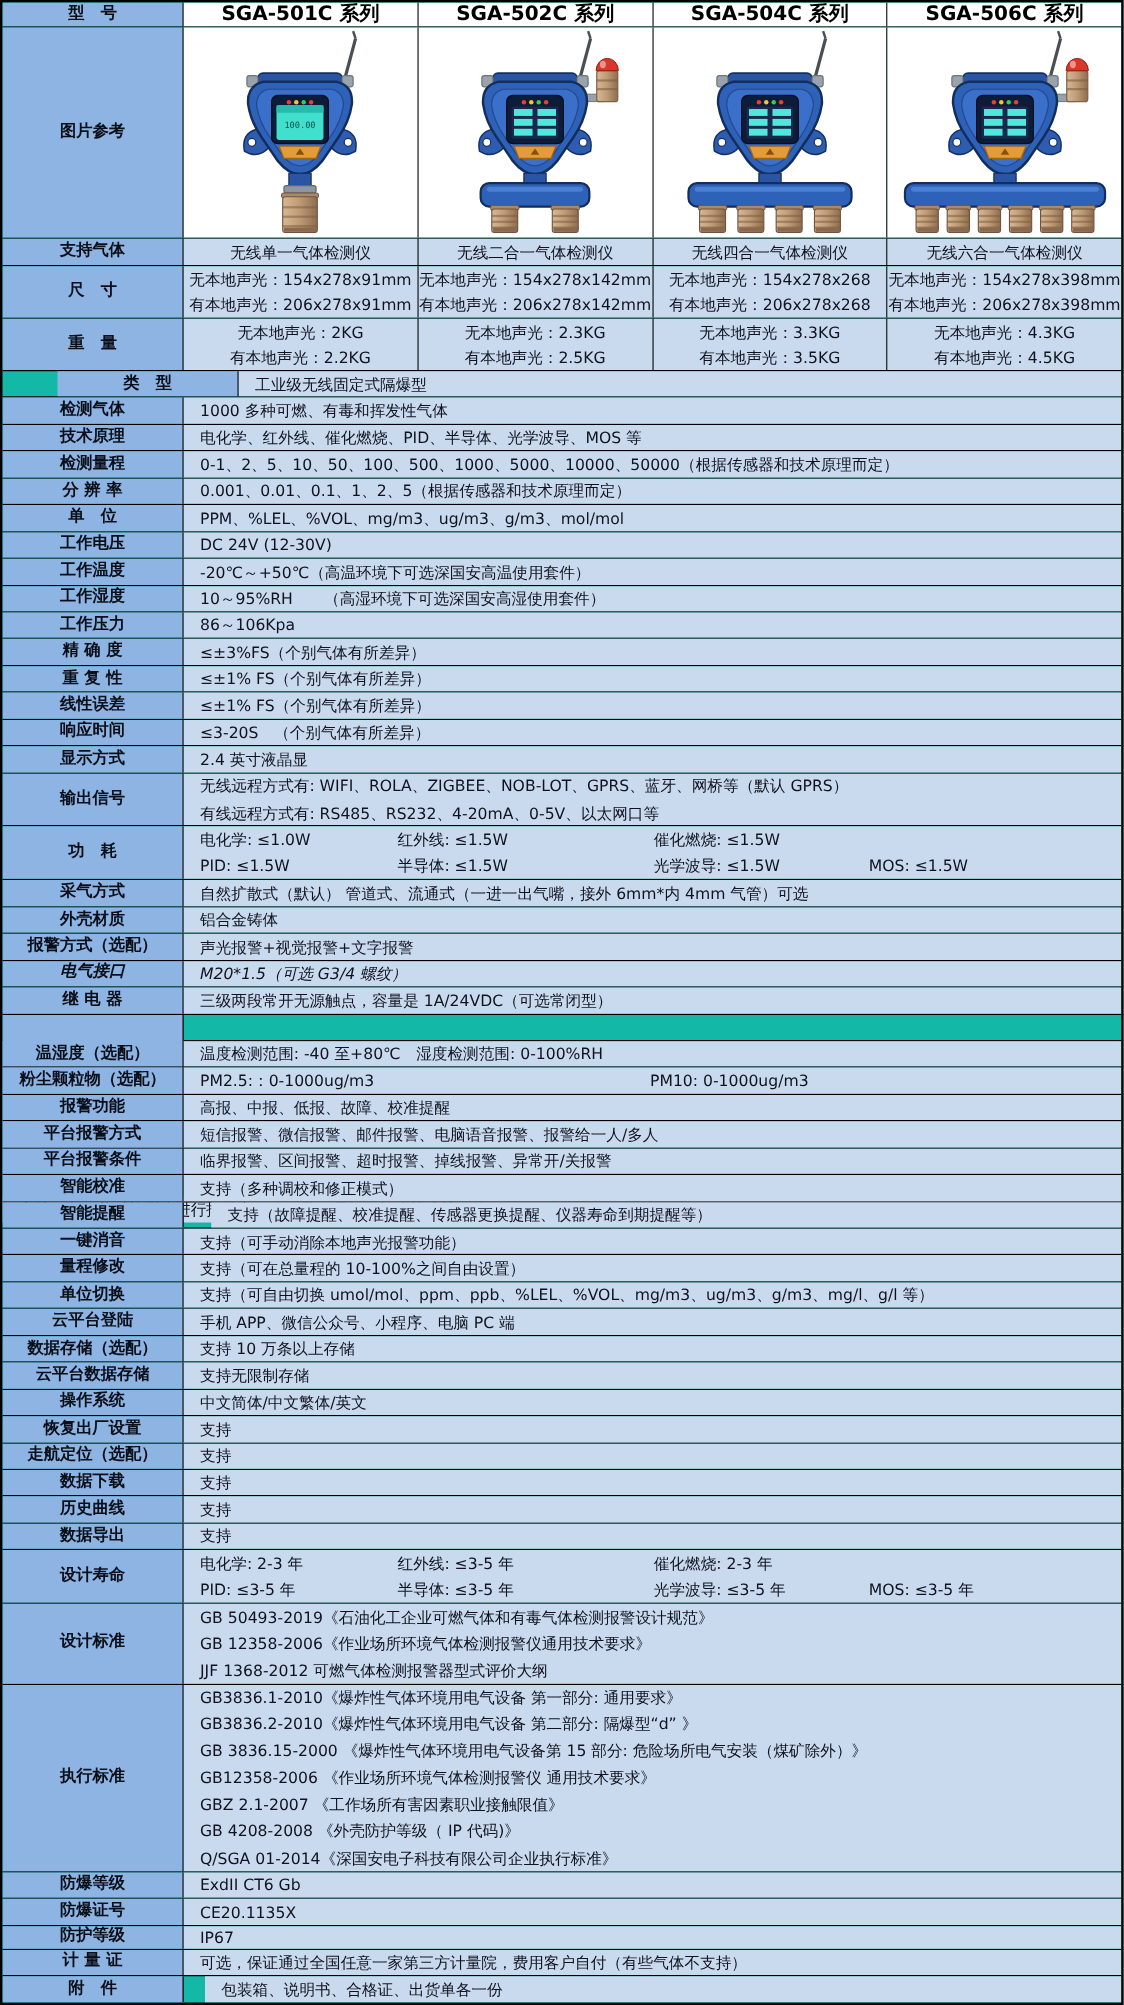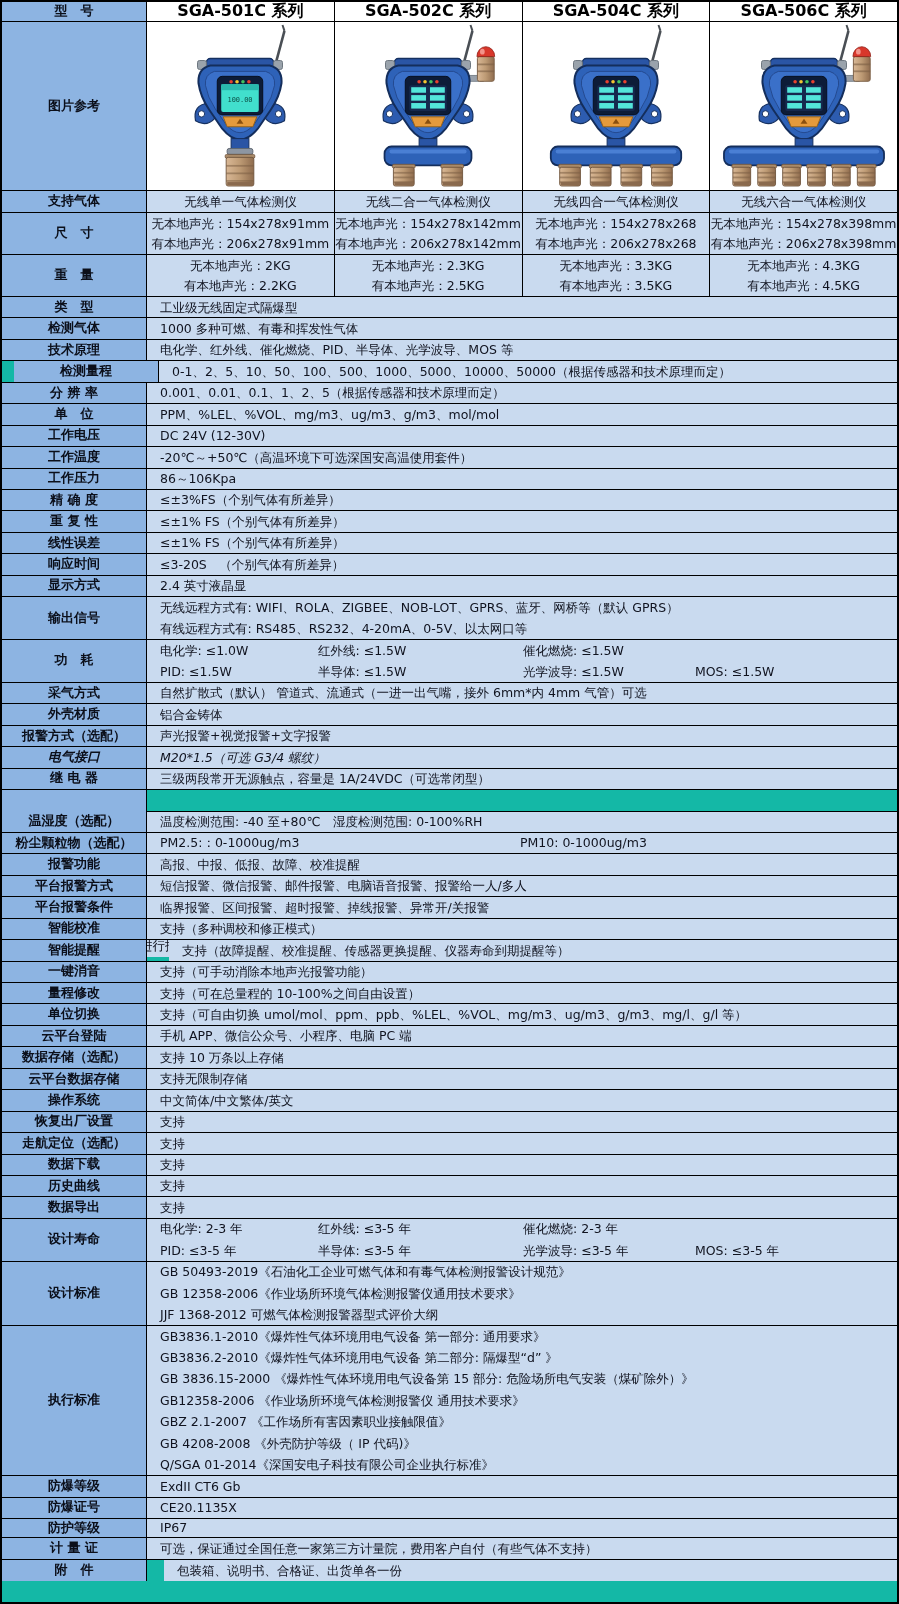--- a/index.html
+++ b/index.html
@@ -365,39 +365,39 @@
       </div>
       <div class="prod-cell">
         <div class="prod-line">无本地声光：3.3KG</div>
         <div class="prod-line">有本地声光：3.5KG</div>
       </div>
       <div class="prod-cell">
         <div class="prod-line">无本地声光：4.3KG</div>
         <div class="prod-line">有本地声光：4.5KG</div>
       </div>
     </div>
-    <div class="row" style="height: 21.45px;">
+    <div class="row" style="height: 21.45px; padding-left: 44px;">
       <div class="label-cell">类　型</div>
       <div class="spec-content">
         <div class="spec-line">工业级无线固定式隔爆型</div>
       </div>
     </div>
     <div class="row" style="height: 21.45px;">
       <div class="label-cell">检测气体</div>
       <div class="spec-content">
         <div class="spec-line">1000 多种可燃、有毒和挥发性气体</div>
       </div>
     </div>
     <div class="row" style="height: 21.45px;">
       <div class="label-cell">技术原理</div>
       <div class="spec-content">
         <div class="spec-line">电化学、红外线、催化燃烧、PID、半导体、光学波导、MOS 等</div>
       </div>
     </div>
-    <div class="row" style="height: 21.45px; padding-left: 12px;">
+    <div class="row" style="height: 21.45px;">
       <div class="label-cell">检测量程</div>
       <div class="spec-content">
         <div class="spec-line">0-1、2、5、10、50、100、500、1000、5000、10000、50000（根据传感器和技术原理而定）</div>
       </div>
     </div>
     <div class="row" style="height: 21.45px;">
       <div class="label-cell">分 辨 率</div>
       <div class="spec-content">
         <div class="spec-line">0.001、0.01、0.1、1、2、5（根据传感器和技术原理而定）</div>
       </div>
@@ -411,20 +411,26 @@
     <div class="row" style="height: 21.45px;">
       <div class="label-cell">工作电压</div>
       <div class="spec-content">
         <div class="spec-line">DC 24V (12-30V)</div>
       </div>
     </div>
     <div class="row" style="height: 21.45px;">
       <div class="label-cell">工作温度</div>
       <div class="spec-content">
         <div class="spec-line">-20℃～+50℃（高温环境下可选深国安高温使用套件）</div>
+      </div>
+    </div>
+    <div class="row" style="height: 21.45px;">
+      <div class="label-cell">工作湿度</div>
+      <div class="spec-content">
+        <div class="spec-line">10～95%RH　　（高湿环境下可选深国安高湿使用套件）</div>
       </div>
     </div>
     <div class="row" style="height: 21.45px;">
       <div class="label-cell">工作压力</div>
       <div class="spec-content">
         <div class="spec-line">86～106Kpa</div>
       </div>
     </div>
     <div class="row" style="height: 21.45px;">
       <div class="label-cell">精 确 度</div>

